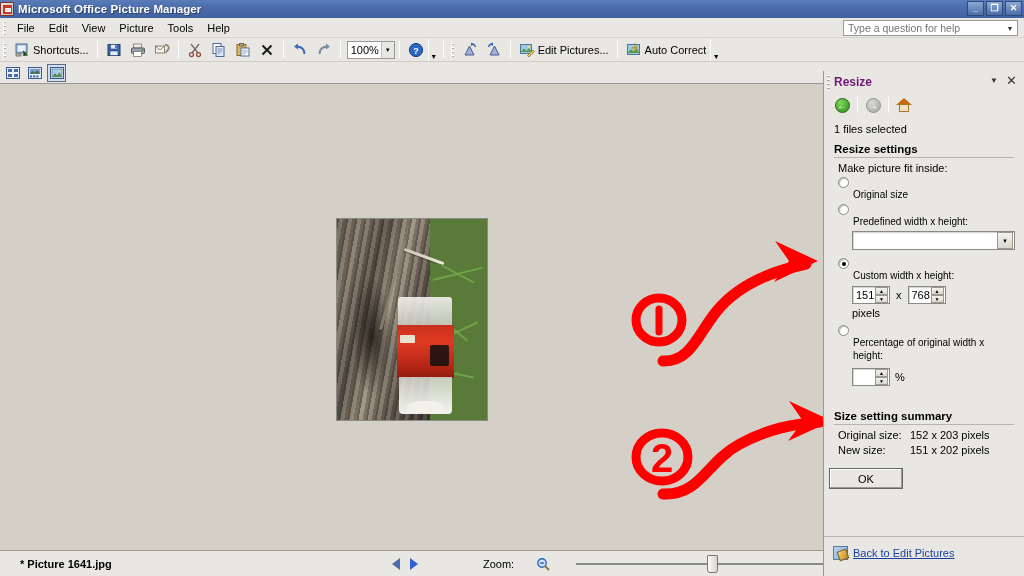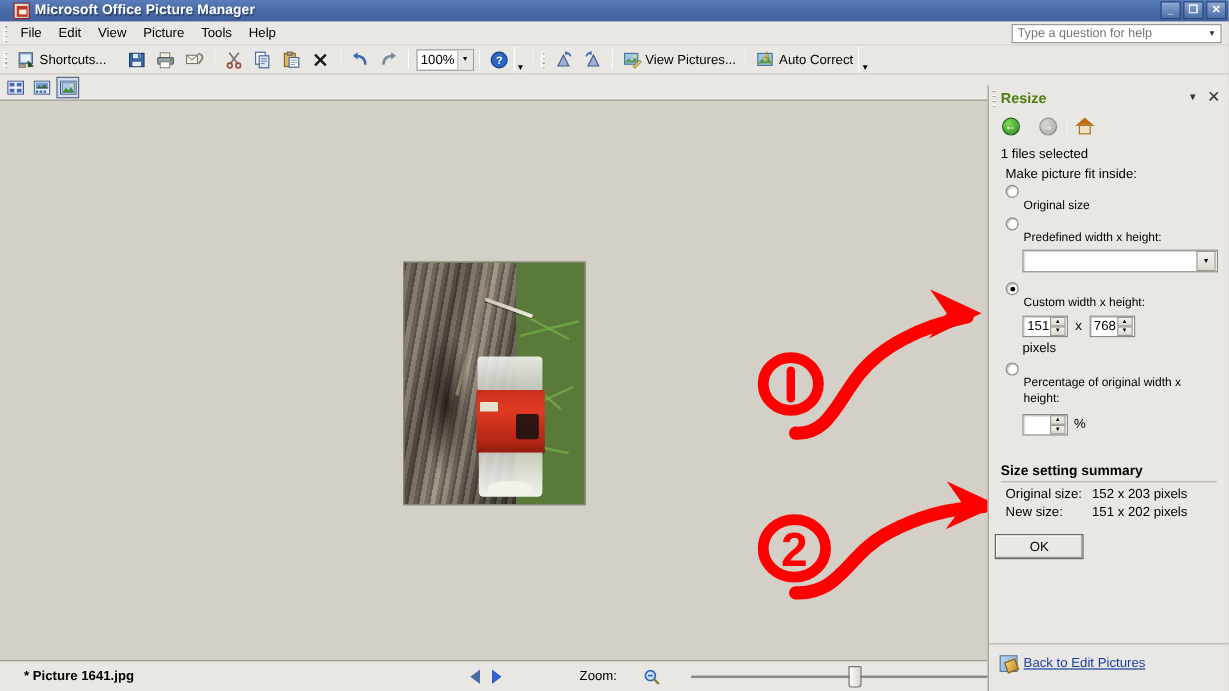--- a/index.html
+++ b/index.html
@@ -12,21 +12,21 @@
     position:relative;
     -webkit-font-smoothing:none;
   }
 
   
   #titlebar{
     height:18px; width:100%;
     background:linear-gradient(to bottom,#5a7cb8 0%,#4a6ca8 45%,#41619f 100%);
     display:flex; align-items:center;
     color:#fff; font-weight:bold; font-size:11.5px;
-    padding-left:11px; position:relative;
+    padding-left:0; position:relative;
   }
   #app-icon{
     width:14px;height:14px;margin-right:4px;flex:0 0 auto;
     background:linear-gradient(135deg,#e8e4d8,#c9c3b2);
     border:1px solid #8a2b2b; border-radius:1px;
     position:relative;
   }
   #app-icon:before{
     content:""; position:absolute; left:2px; top:2px; width:9px;height:9px;
     background:#c0392b;
@@ -241,21 +241,21 @@
     background:#e9e7e3; border-left:1px solid #9c9890;
   }
   #pane-head{
     height:22px; display:flex; align-items:center; position:relative;
     padding-left:10px;
   }
   #pane-grip{
     position:absolute; left:3px; top:4px; width:3px; height:14px;
     background:repeating-linear-gradient(to bottom,#fff 0 1px,#aaa6a0 1px 2px,transparent 2px 4px);
   }
-  #pane-title{ font-size:12px; font-weight:bold; color:#4d7c0f; }
+  #pane-title{ font-size:12px; font-weight:bold; color:#701a75; }
   #pane-dd{ position:absolute; right:26px; top:5px; font-size:8px; color:#333; }
   #pane-close{ position:absolute; right:7px; top:2px; font-size:13px; color:#333;
                font-family:"Liberation Sans",sans-serif; }
   #pane-nav{
     height:24px; display:flex; align-items:center; padding-left:7px; gap:0;
   }
   .nav-btn{
     width:22px;height:21px; display:flex;align-items:center;justify-content:center;
     border:1px solid transparent;
   }
@@ -549,21 +549,21 @@
 
   <div class="tb-btn">
     <span class="icon">
       <svg width="16" height="16" viewBox="0 0 16 16">
         <rect x="1.5" y="2.5" width="11" height="9" fill="#9fc8e8" stroke="#4a7a9a"></rect>
         <path d="M1.5 10 L5 6.5 L7.5 9 L10 6 L12.5 10 Z" fill="#5a9a4a"></path>
         <circle cx="9.8" cy="5" r="1.2" fill="#f0e070"></circle>
         <path d="M8.5 13.5 L14 8 L15.5 9.5 L10 15 Z" fill="#e8c868" stroke="#8a6820" stroke-width=".7"></path>
       </svg>
     </span>
-    <span class="tb-label">View Pictures...</span>
+    <span class="tb-label">Edit Pictures...</span>
   </div>
 
   <div class="tb-sep"></div>
 
   <div class="tb-btn">
     <span class="icon">
       <svg width="16" height="16" viewBox="0 0 16 16">
         <rect x="1.5" y="2.5" width="12" height="10" fill="#9fc8e8" stroke="#4a7a9a"></rect>
         <path d="M1.5 11 L5 7 L7.5 9.5 L10.5 6 L13.5 11 Z" fill="#5a9a4a"></path>
         <path d="M9 1 L11 6 L8.5 5.2 L10.5 10 L6 5.5 L8.8 6 Z" fill="#f5d020" stroke="#a07800" stroke-width=".5"></path>
@@ -708,20 +708,21 @@
         <span class="roof"></span>
           <span class="body"></span>
       </span>
     </div>
   </div>
 
   <div id="pane-body">
 
     <div class="files-sel">1 files selected</div>
 
+    <div class="sect-head">Resize settings</div>
 
     <div class="sub-label">Make picture fit inside:</div>
 
     <div class="radio-row">
       <span class="radio"></span>
       <span class="radio-lbl">Original size</span>
     </div>
 
     <div class="radio-row">
       <span class="radio"></span>

